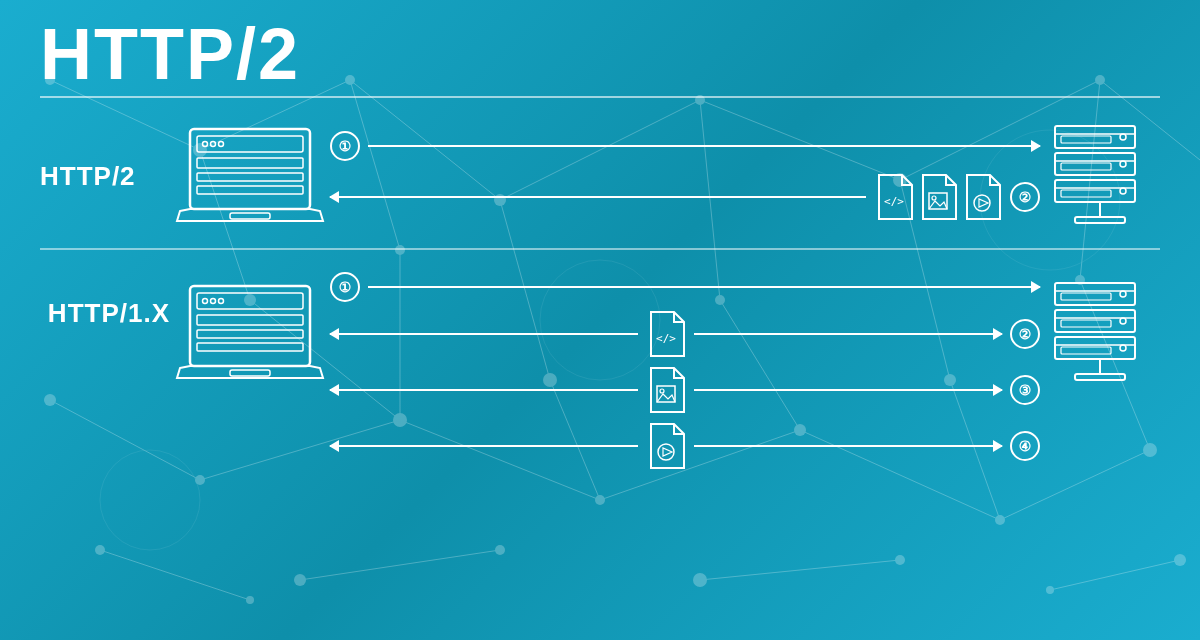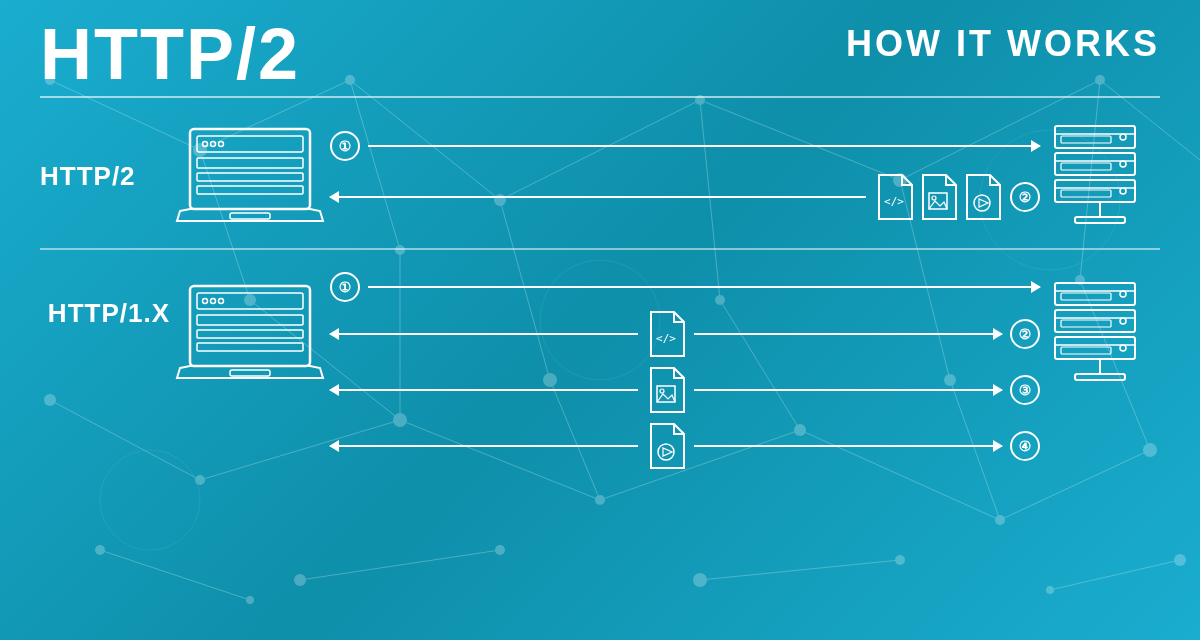--- a/index.html
+++ b/index.html
@@ -214,21 +214,20 @@
       <circle cx="150" cy="500" r="50" fill="none" stroke="white" stroke-width="1" opacity="0.3"></circle>
       <circle cx="1050" cy="200" r="70" fill="none" stroke="white" stroke-width="1" opacity="0.3"></circle>
     </g>
   </svg>
 </div>
 
 <div class="content">
 
   <div class="header">
     <div class="main-title">HTTP/2</div>
-    <div class="subtitle">HOW IT WORKS</div>
   </div>
 
   <div class="divider"></div>
 
   <div class="section" style="padding: 14px 0 10px 0;">
     <div class="section-label">HTTP/2</div>
 
     <div class="laptop-icon">
       <svg width="150" height="110" viewBox="0 0 150 110" fill="none" xmlns="http://www.w3.org/2000/svg">
 

